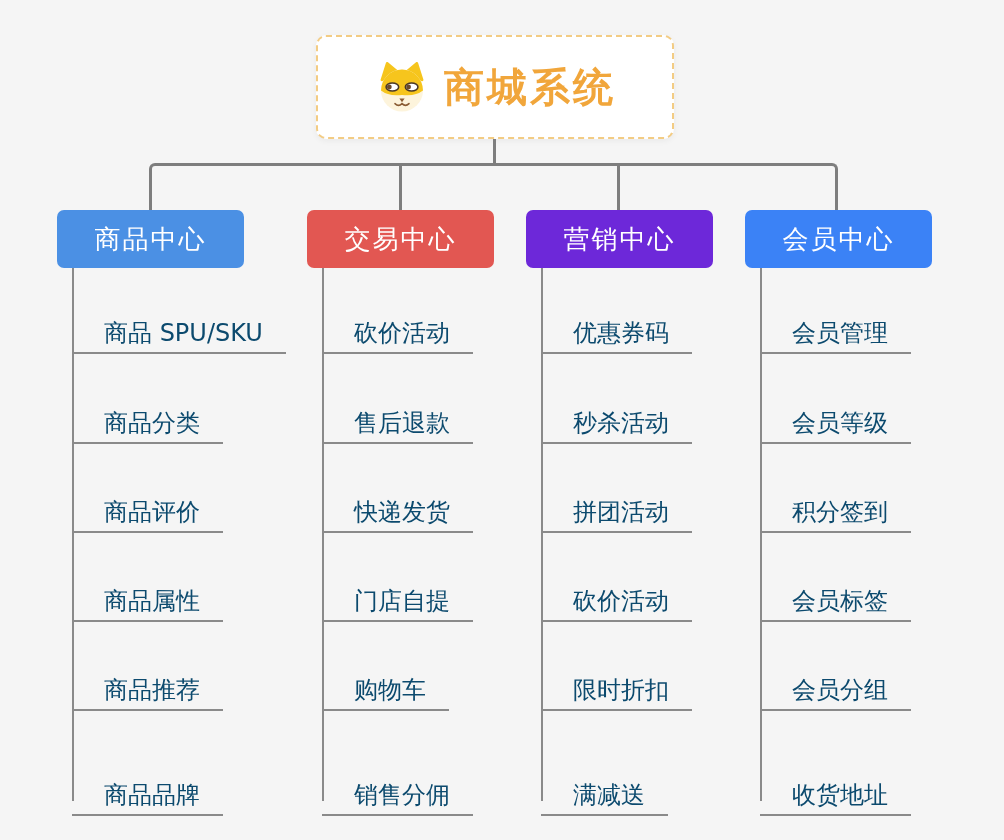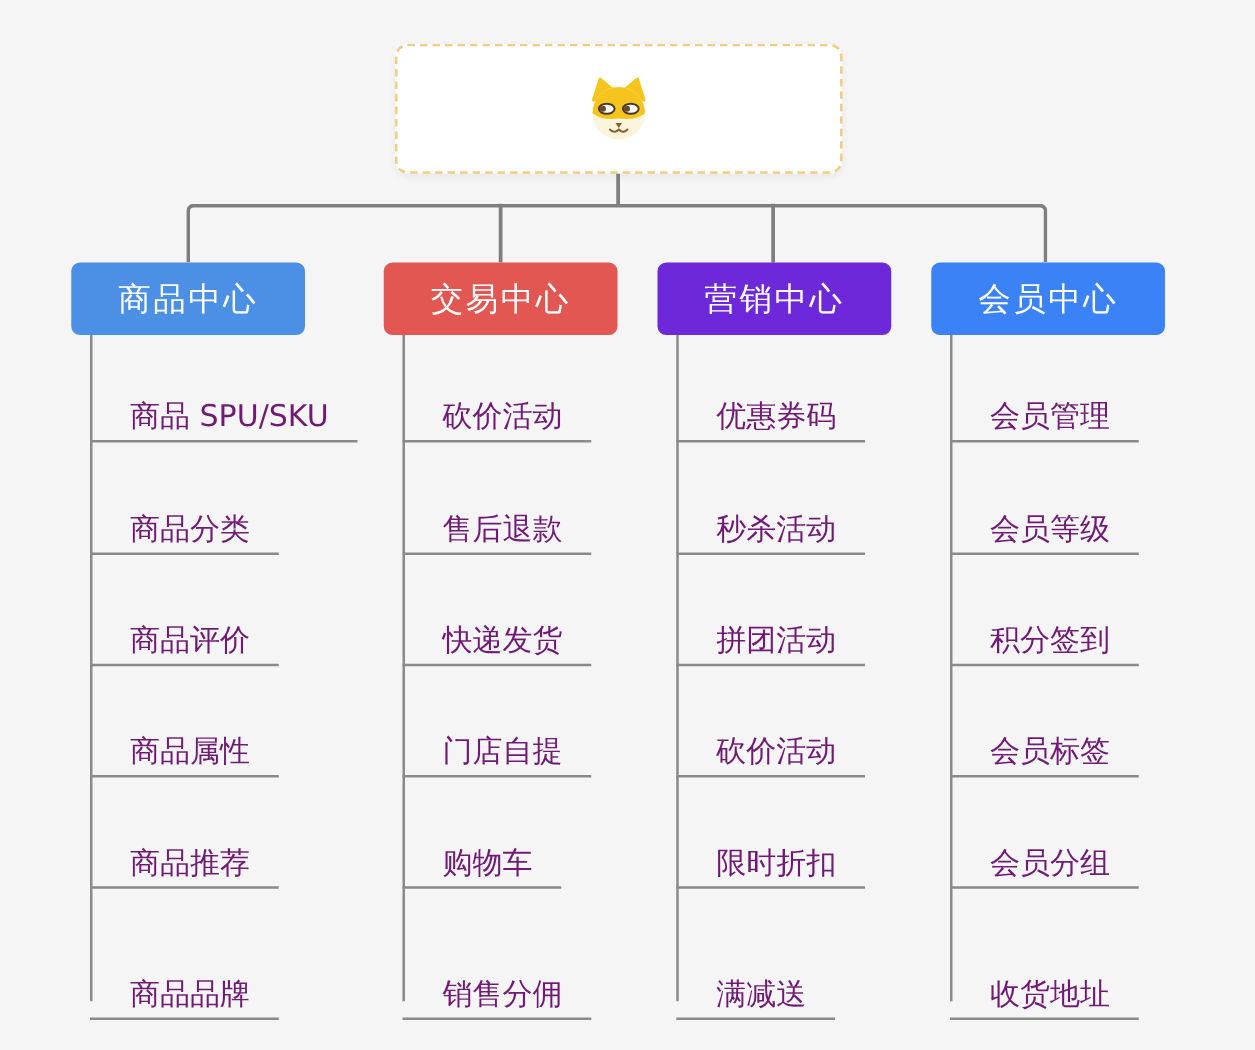--- a/index.html
+++ b/index.html
@@ -37,21 +37,21 @@
   .branch-box{
     position:absolute;left:-15px;top:210px;width:187px;height:58px;border-radius:7px;
     display:flex;align-items:center;justify-content:center;
     color:#FFFFFF;font-size:26px;letter-spacing:2px;white-space:nowrap;
   }
   .trunk{position:absolute;left:0;top:268px;width:2px;height:533px;background:#8A8A8A;}
   .leaf{
     position:absolute;left:0;height:40px;box-sizing:border-box;
     display:flex;align-items:flex-end;
     padding:0 23px 7px 32px;border-bottom:2px solid #8A8A8A;
-    font-size:24px;color:#701a75;white-space:nowrap;line-height:1;
+    font-size:24px;color:#0c4a6e;white-space:nowrap;line-height:1;
   }
   .r0{top:314px}.r1{top:404px}.r2{top:493px}.r3{top:582px}.r4{top:671px}.r5{top:776px}
 </style>
 </head>
 <body>
 
 <div class="stage">
 
   <div class="root-node">
     <svg class="root-icon" viewBox="0 0 64 60">
@@ -59,20 +59,21 @@
       <polygon points="55,22 49,3 37,13" fill="#F6C51D" stroke="#F6C51D" stroke-width="3" stroke-linejoin="round"></polygon>
       <circle cx="32" cy="34" r="24" fill="#FDF4DC"></circle>
       <path d="M8 34 A24 24 0 0 1 56 34 Q47 41 32 39 Q17 41 8 34 Z" fill="#F6C51D"></path>
       <ellipse cx="21" cy="30" rx="7.2" ry="4.6" fill="#FFFFFF" stroke="#4A3826" stroke-width="1.8"></ellipse>
       <ellipse cx="43" cy="30" rx="7.2" ry="4.6" fill="#FFFFFF" stroke="#4A3826" stroke-width="1.8"></ellipse>
       <circle cx="17.5" cy="30" r="2.8" fill="#6B4A2B"></circle>
       <circle cx="39.5" cy="30" r="2.8" fill="#6B4A2B"></circle>
       <path d="M29 43 h6 l-3 4.5 z" fill="#8A5C34"></path>
       <path d="M24 49 Q28 53 32 49 Q36 53 40 49" stroke="#8A5C34" stroke-width="1.8" fill="none" stroke-linecap="round"></path>
     </svg>
+    <span class="root-title">商城系统</span>
   </div>
 
   <div class="stem root-stem"></div>
   <div class="bus"></div>
   <div class="drop drop-2"></div>
   <div class="drop drop-3"></div>
 
   <div class="column col-1">
     <div class="trunk"></div>
     <div class="branch-box" style="background-color: rgb(75, 144, 228); font-family: Liberation Serif, serif;">商品中心</div>

